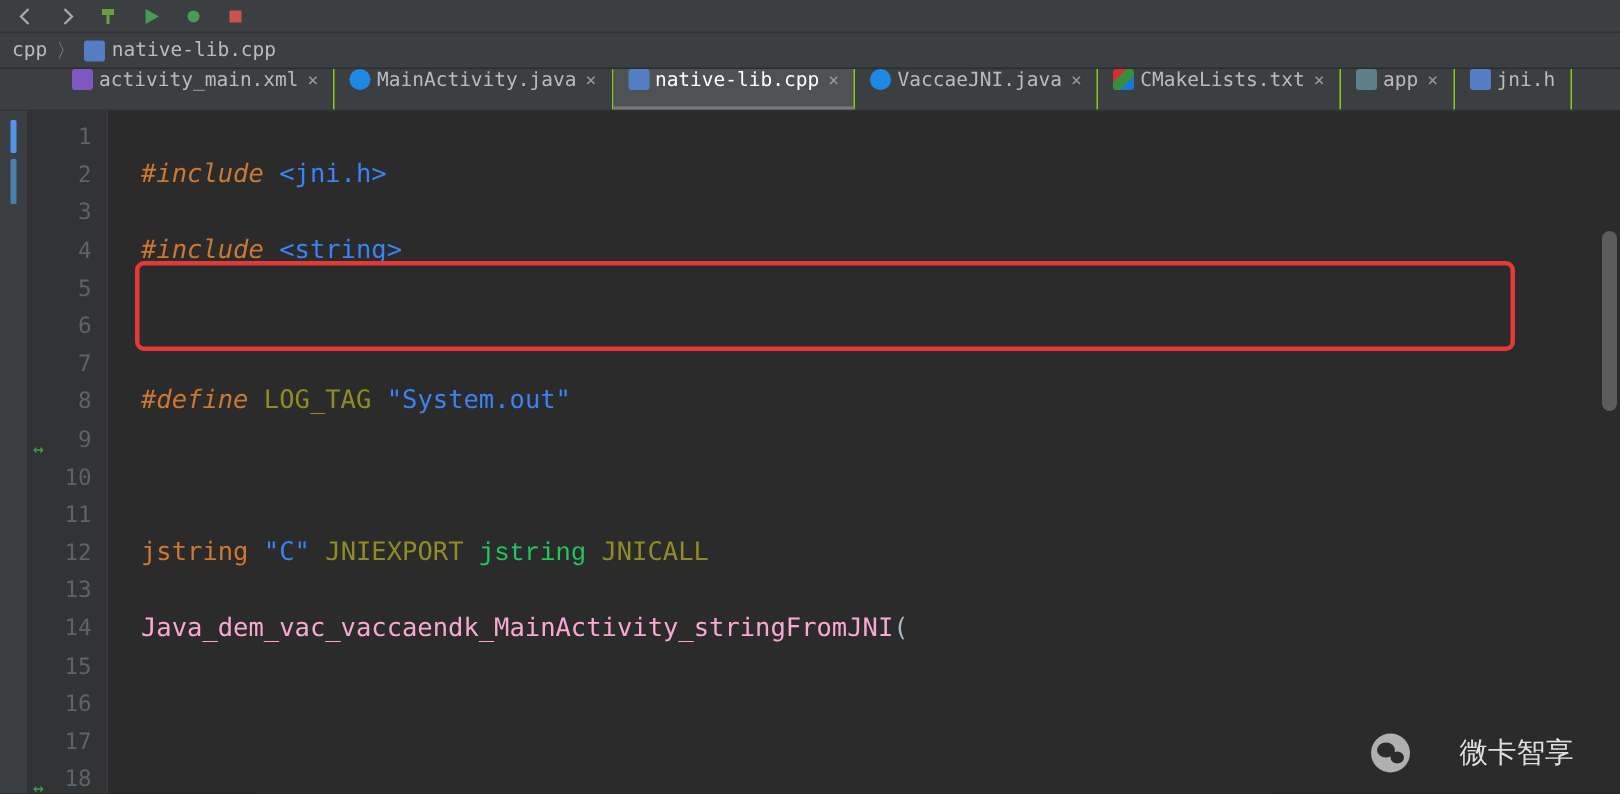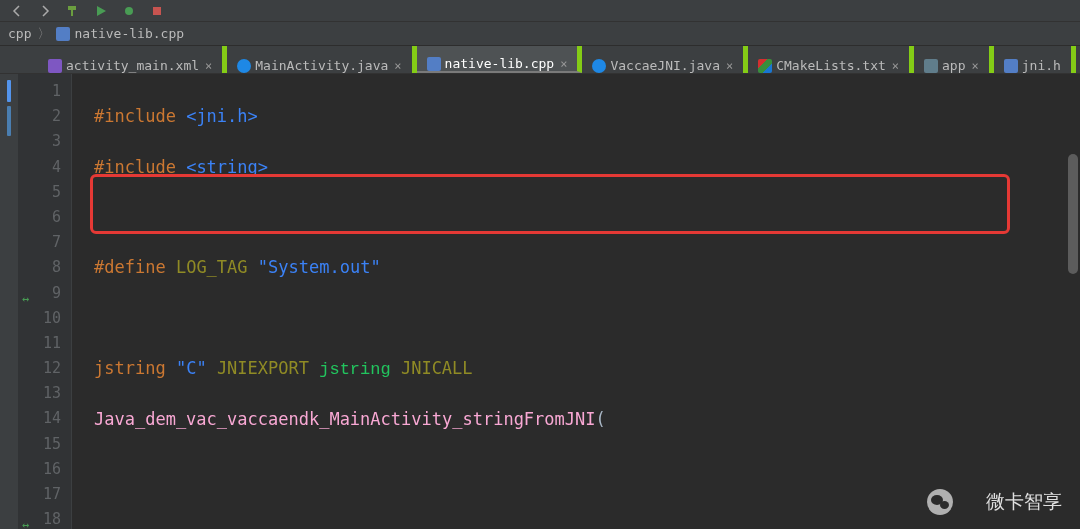--- a/index.html
+++ b/index.html
@@ -38,23 +38,23 @@
   .ico-elephant { background:#607d8b; border-radius:2px; }
   .tabbar {
     height:28px;
     background:#3c3f41;
     border-bottom:1px solid #323232;
     display:flex; align-items:stretch;
     padding-left:38px;
     font-size:13px;
   }
   .tab {
-    display:flex; align-items:flex-end;
+    display:flex; align-items:flex-start;
     padding:0 10px;
-    border-right:5px solid #84cc16;
+    border-right:1px solid #84cc16;
     color:#bbb;
     cursor:pointer;
     white-space:nowrap;
   }
   .tab.active { background:#4e5254; color:#fff; border-bottom:2px solid #7a7a7a; }
   .tab .close-x { margin-left:6px; color:#999; font-size:12px; }
   .editor-wrap {
     display:flex;
     position:relative;
     height:calc(100% - 74px);
@@ -83,39 +83,39 @@
     flex:1;
     background:#2b2b2b;
     padding:5px 0 0 22px;
     line-height:25.2px;
     white-space:pre;
     overflow:hidden;
     position:relative;
   }
   .code .row { height:25.2px; }
   .kw-orange { color:#cc7832; font-weight:500; }
-  .kw-pp { color:#cc7832; }
+  .kw-pp { color:#cc7832; font-style:italic; }
   .gr { color:#3b82f6;margin-top:12px; }
   .mac { color:#908b25; }
   .fn { color:#f9a8d4; }
   .id { color:#22c55e;font-family:Liberation Mono, monospace; }
   .op { color:#a9b7c6; }
   .grayital { color:#787878; font-style:italic; }
   .wavy { text-decoration:underline wavy #808080; text-decoration-skip-ink:none; }
   .redbox {
     position:absolute;
     border:3px solid #e53935;
     border-radius:6px;
     left:18px; top:100px;
     width:920px; height:60px;
     pointer-events:none;
   }
   .watermark {
     position:absolute;
-    right:18px; bottom:14px;
+    right:31px; bottom:14px;
     display:flex; align-items:center;
     color:#e0e0e0;
     font-family:"Microsoft YaHei","PingFang SC",sans-serif;
     font-size:19px;
     pointer-events:none;
     gap:25px;
   }
   .watermark .wechat {
     width:26px; height:26px; border-radius:50%;
     background:#b0b0b0;

